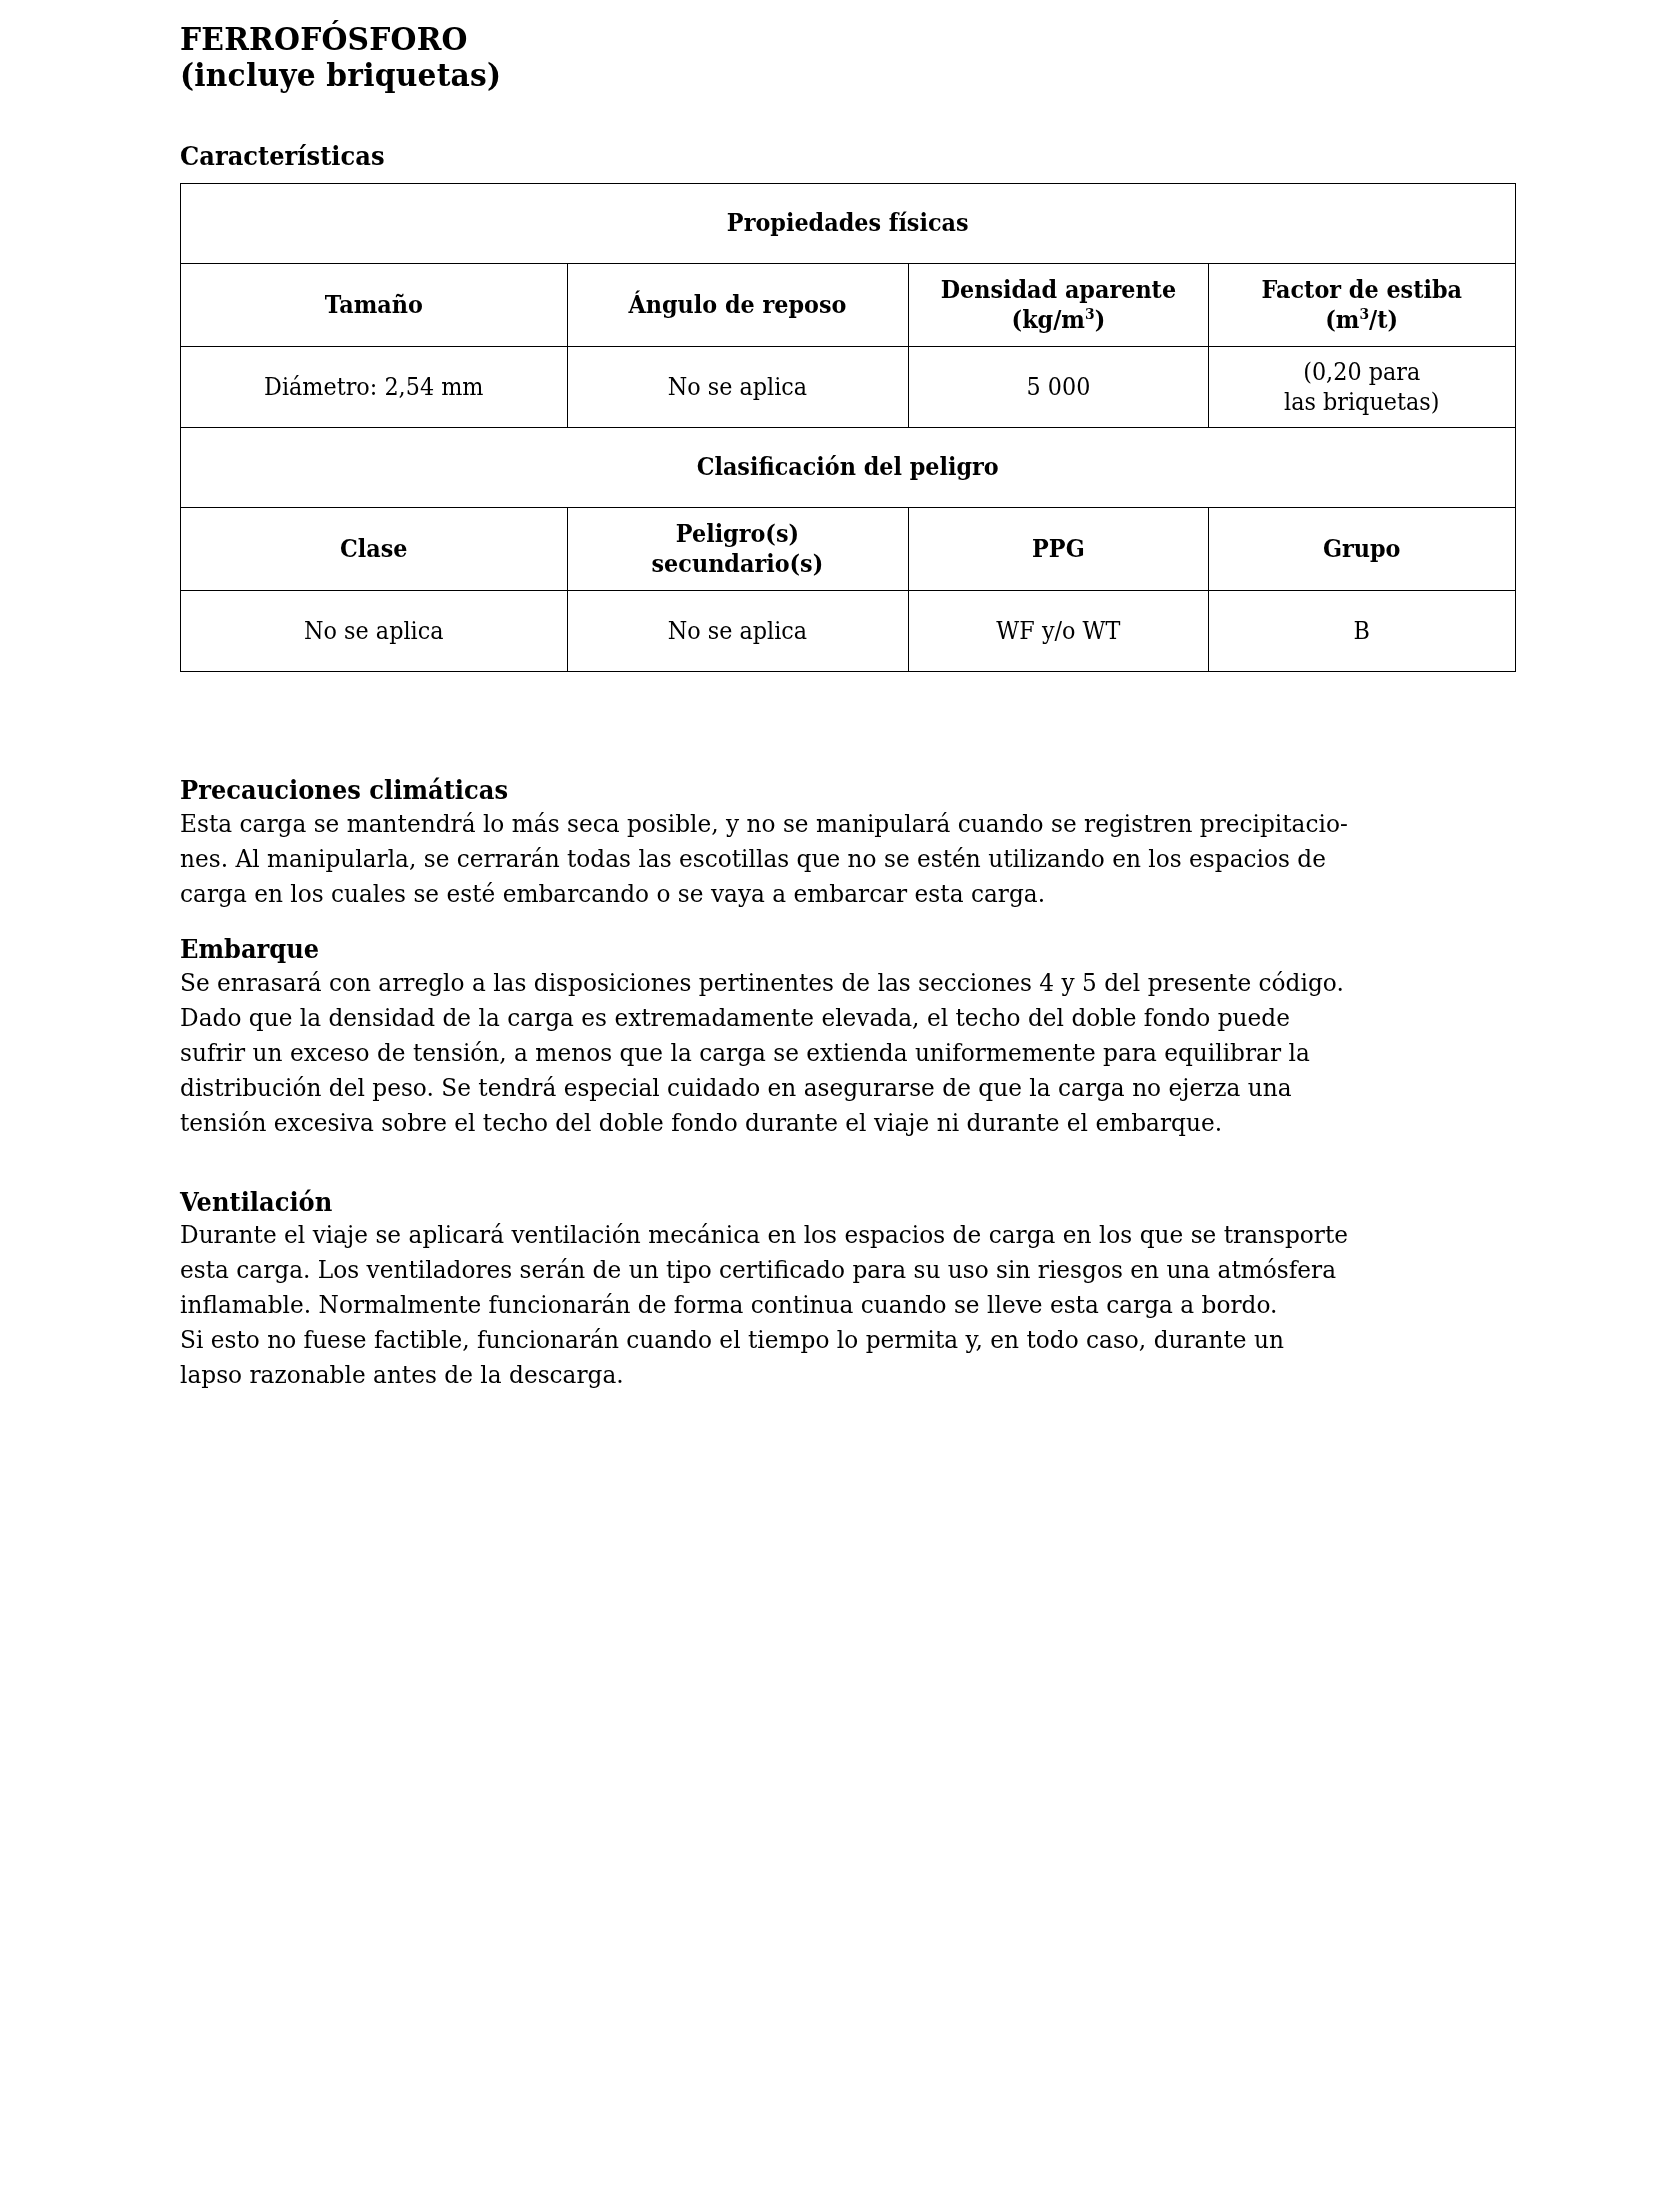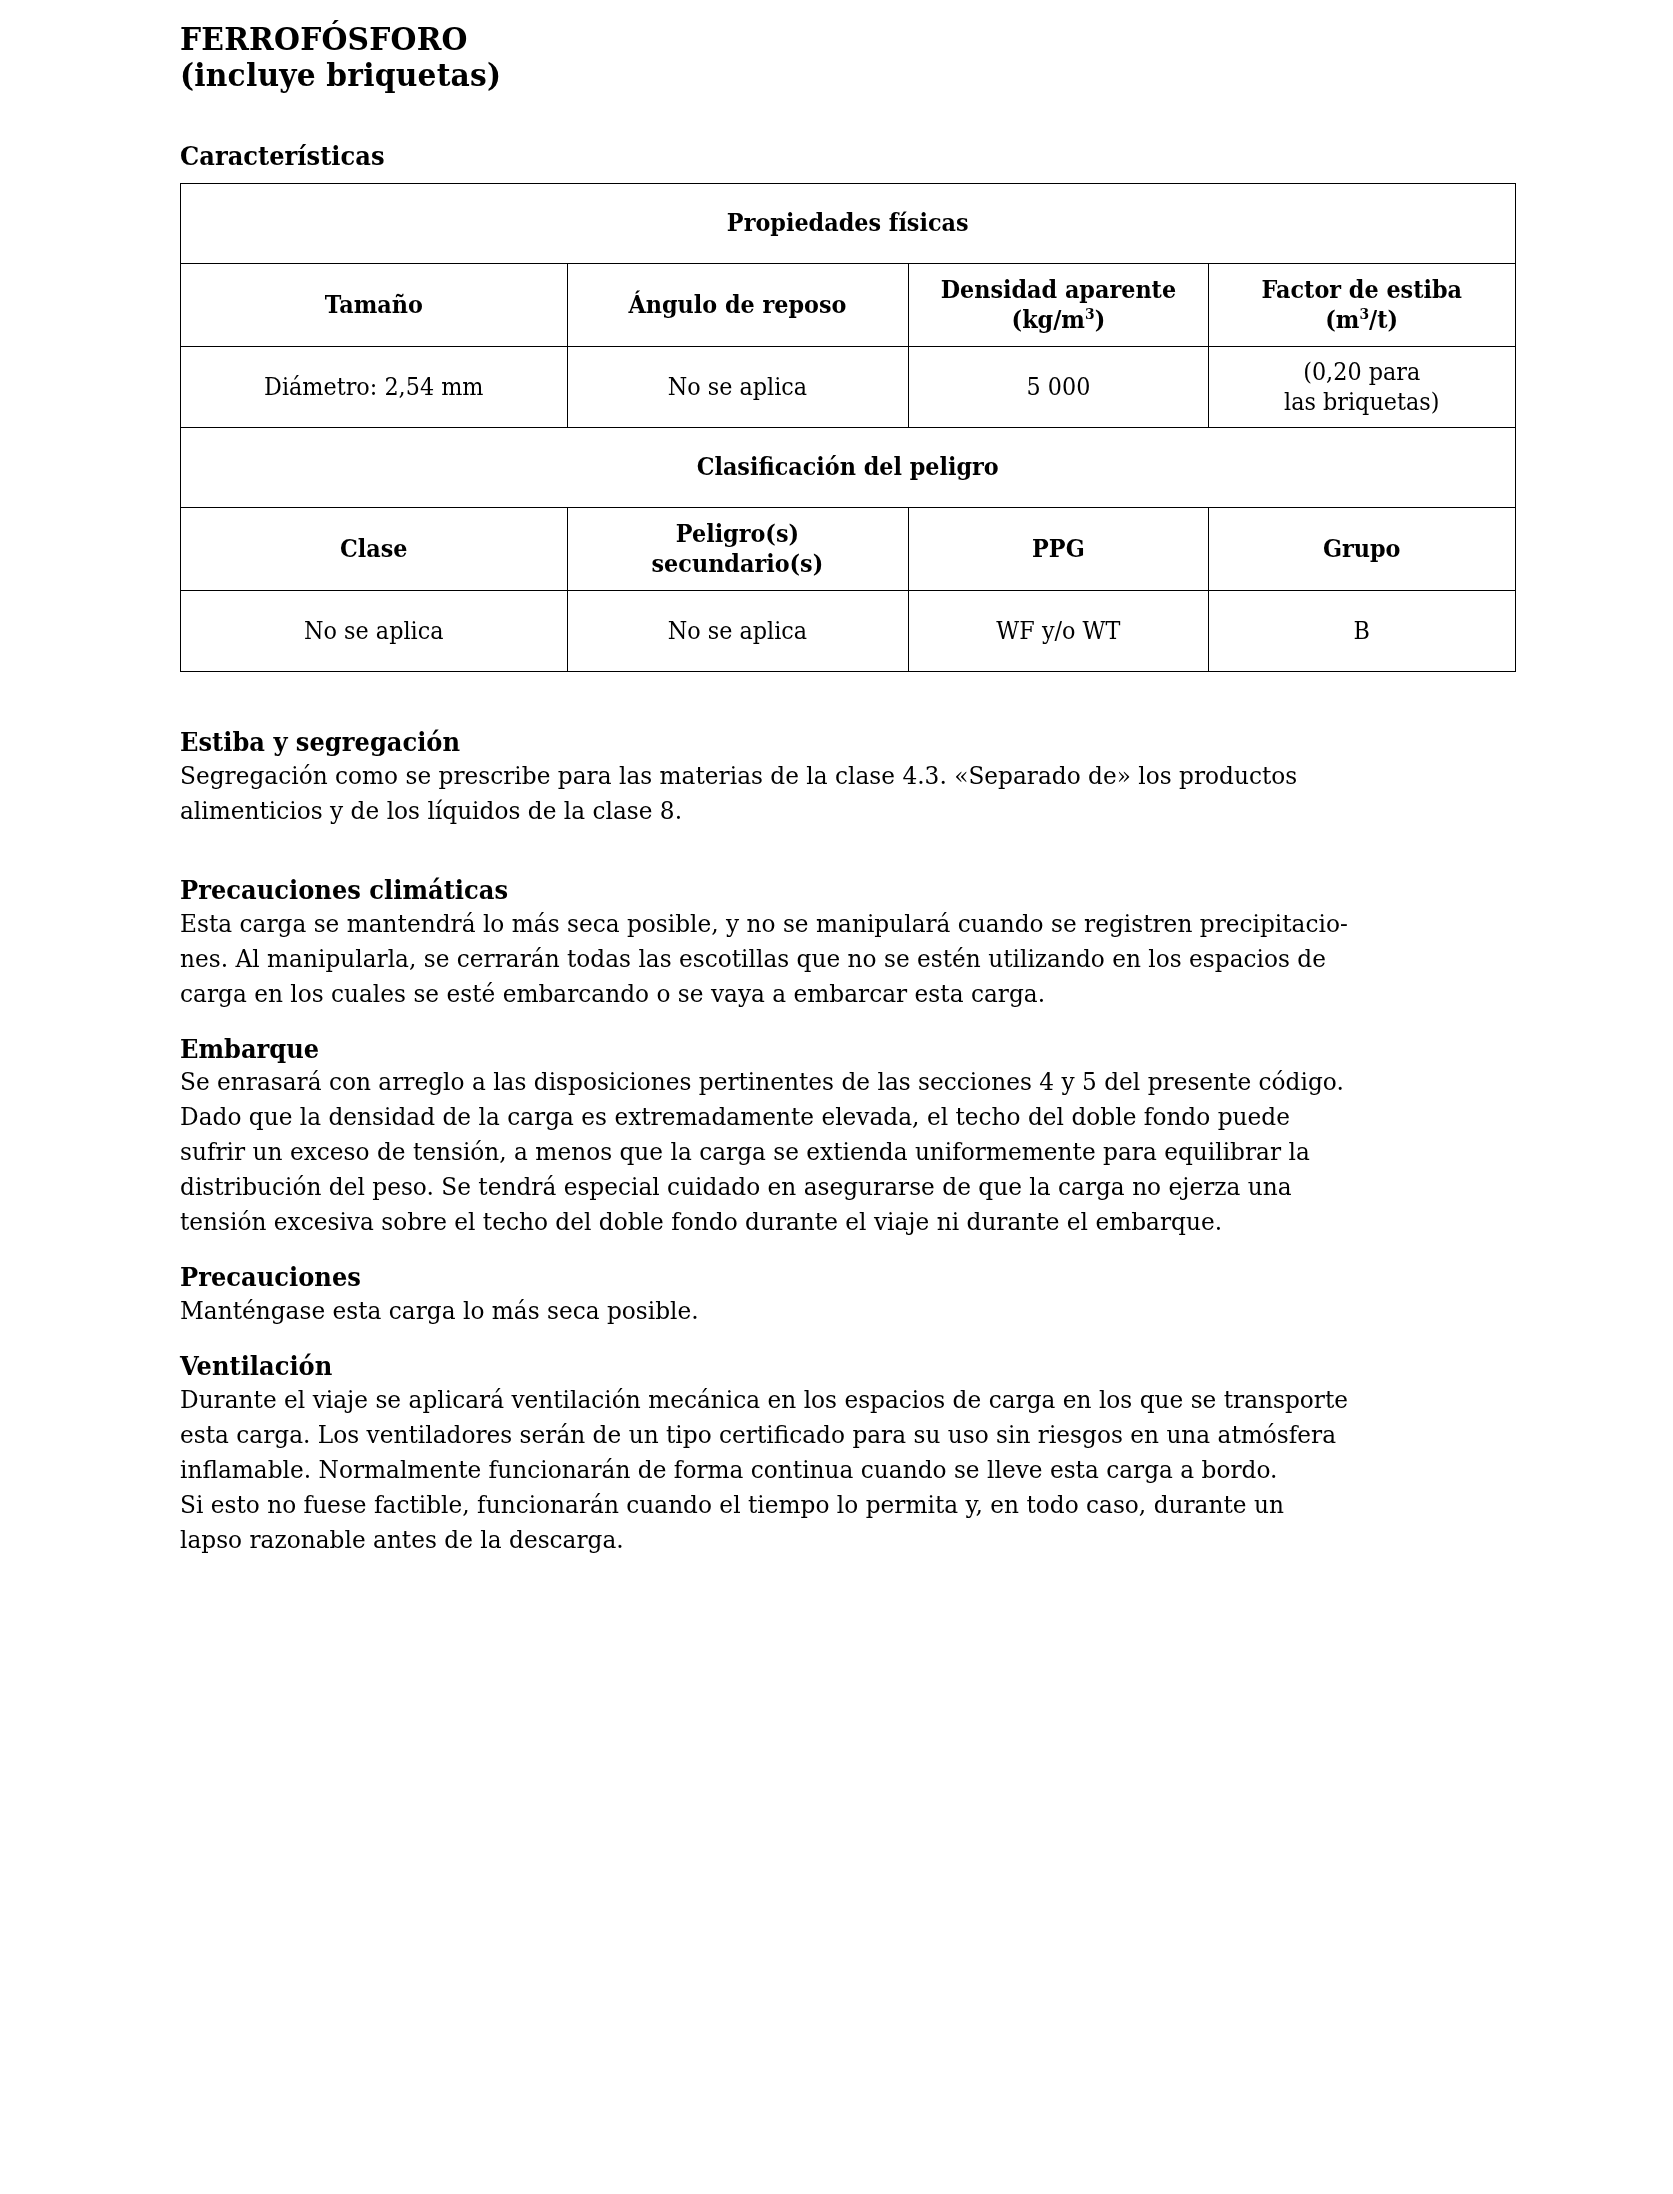--- a/index.html
+++ b/index.html
@@ -205,27 +205,20 @@
         </tr>
       </tbody>
     </table>
   </div>
 
   <div class="spacer-lg"></div>
 
 
   <div class="spacer-md"></div>
 
-  <div class="block">
-    <h2 class="section-heading">Estiba y segregación</h2>
-    <p class="para">
-      <span>Segregación como se prescribe para las materias de la clase 4.3. «Separado de» los productos</span><br>
-      <span>alimenticios y de los líquidos de la clase 8.</span>
-    </p>
-  </div>
 
   <div class="spacer-md"></div>
 
 
   <div class="spacer-md"></div>
 
   <div class="block">
     <h2 class="section-heading">Precauciones climáticas</h2>
     <p class="para">
       <span>Esta carga se mantendrá lo más seca posible, y no se manipulará cuando se registren precipitacio-</span><br>
@@ -242,24 +235,20 @@
       <span>Se enrasará con arreglo a las disposiciones pertinentes de las secciones 4 y 5 del presente código.</span><br>
       <span>Dado que la densidad de la carga es extremadamente elevada, el techo del doble fondo puede</span><br>
       <span>sufrir un exceso de tensión, a menos que la carga se extienda uniformemente para equilibrar la</span><br>
       <span>distribución del peso. Se tendrá especial cuidado en asegurarse de que la carga no ejerza una</span><br>
       <span>tensión excesiva sobre el techo del doble fondo durante el viaje ni durante el embarque.</span>
     </p>
   </div>
 
   <div class="spacer-md"></div>
 
-  <div class="block">
-    <h2 class="section-heading">Precauciones</h2>
-    <p class="para">Manténgase esta carga lo más seca posible.</p>
-  </div>
 
   <div class="spacer-md"></div>
 
   <div class="block">
     <h2 class="section-heading">Ventilación</h2>
     <p class="para">
       <span>Durante el viaje se aplicará ventilación mecánica en los espacios de carga en los que se transporte</span><br>
       <span>esta carga. Los ventiladores serán de un tipo certificado para su uso sin riesgos en una atmósfera</span><br>
       <span>inflamable. Normalmente funcionarán de forma continua cuando se lleve esta carga a bordo.</span><br>
       <span>Si esto no fuese factible, funcionarán cuando el tiempo lo permita y, en todo caso, durante un</span><br>

